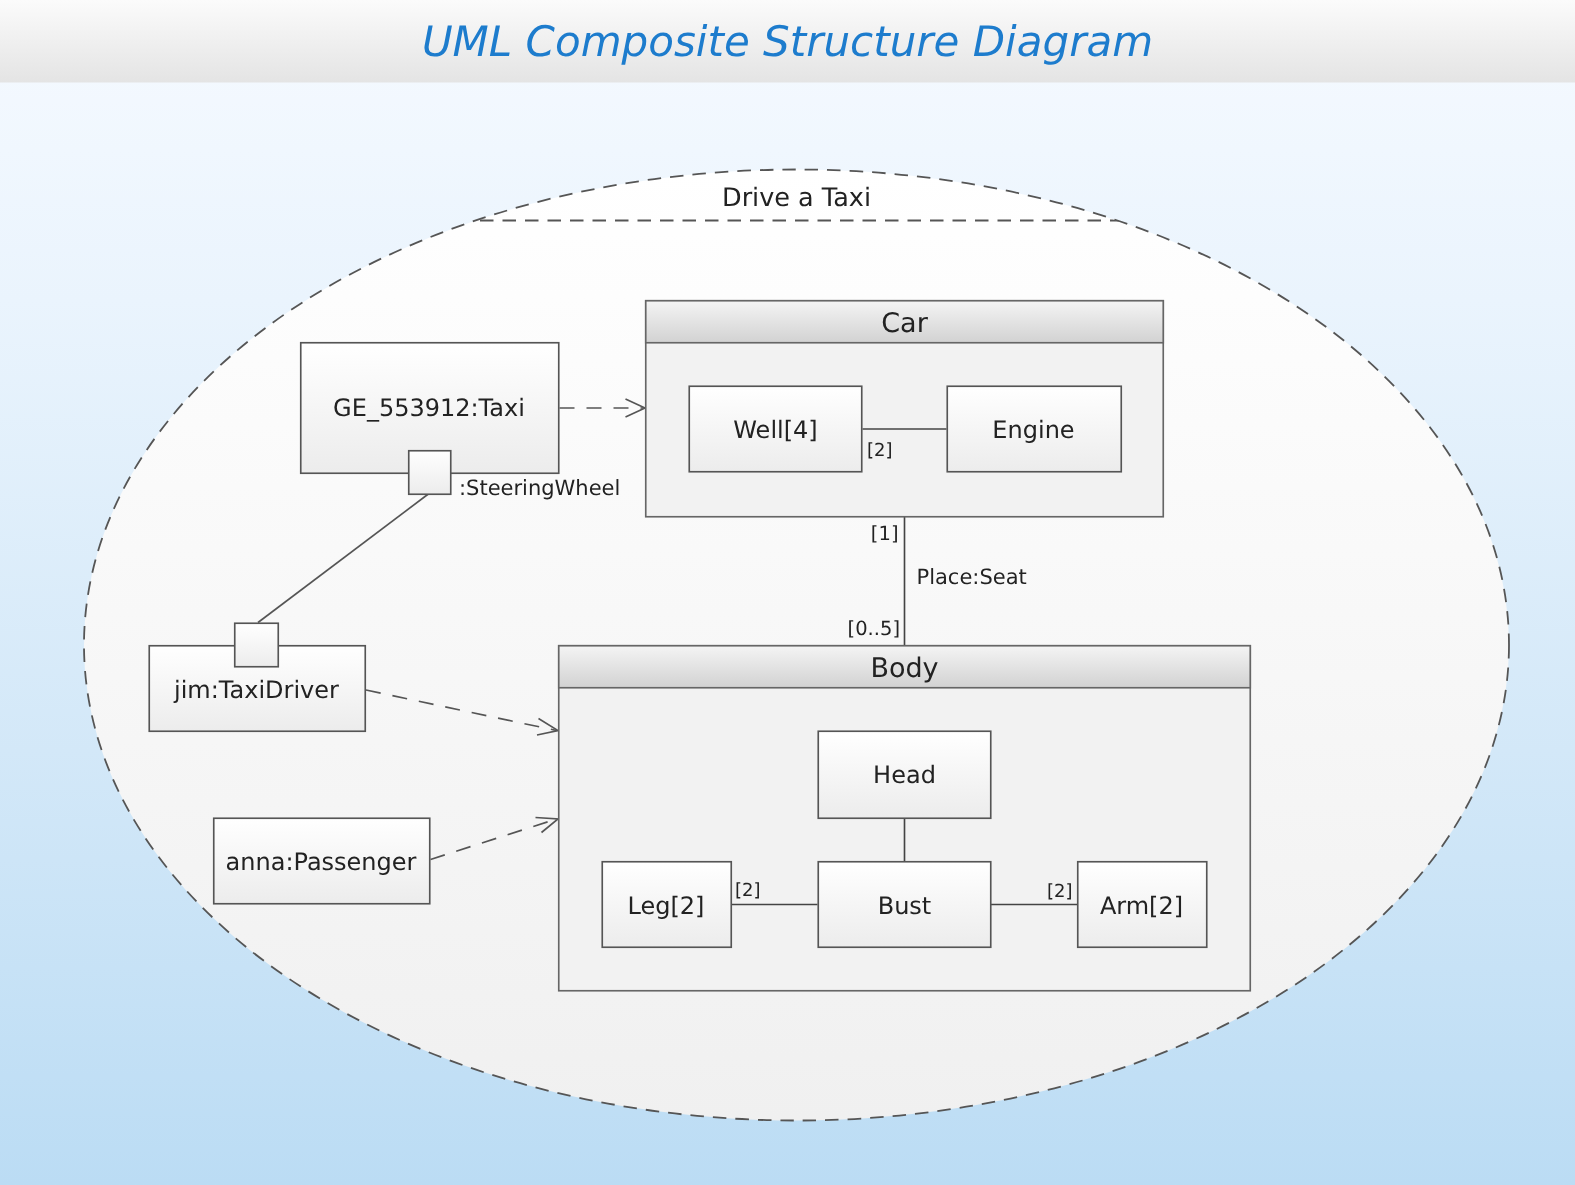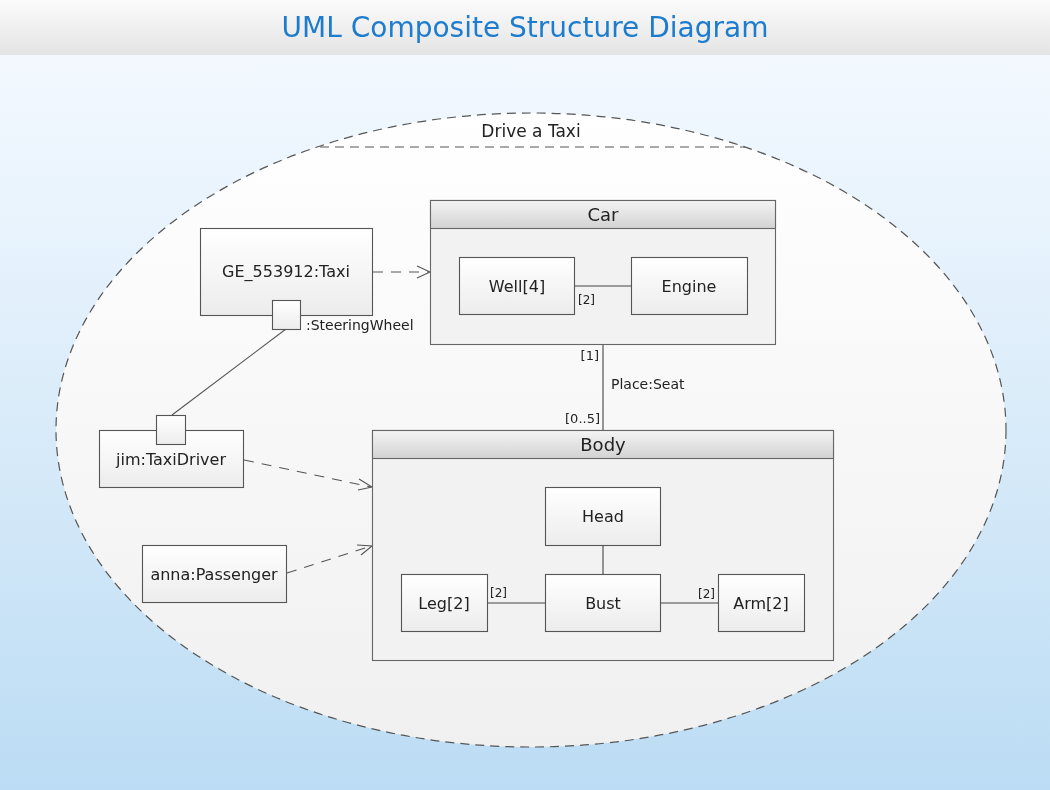--- a/index.html
+++ b/index.html
@@ -8,21 +8,21 @@
     font-family: "DejaVu Sans", sans-serif;
     background: linear-gradient(to bottom, #f6faff 0px, #eaf4fd 200px, #d3e8f8 500px, #bbdcf4 790px);
   }
   .header {
     position: absolute; left: 0; top: 0; width: 1050px; height: 55px;
     background: linear-gradient(to bottom, #fbfbfb, #e4e4e4);
     display: flex; align-items: center; justify-content: center;
   }
   .header h1 {
     margin: 0; font-weight: normal; font-size: 28px; color: #1d7ccd;
-    font-family: "DejaVu Sans", sans-serif; letter-spacing: 0px;
+    font-family: "DejaVu Sans", sans-serif; letter-spacing: 0px; font-style: italic;
   }
   svg#diagram { position: absolute; left: 0; top: 0; }
   svg text { font-family: "DejaVu Sans", sans-serif; fill: #222; }
 </style>
 </head>
 <body>
 
 <div class="header">
   <h1>UML Composite Structure Diagram</h1>
 </div>

